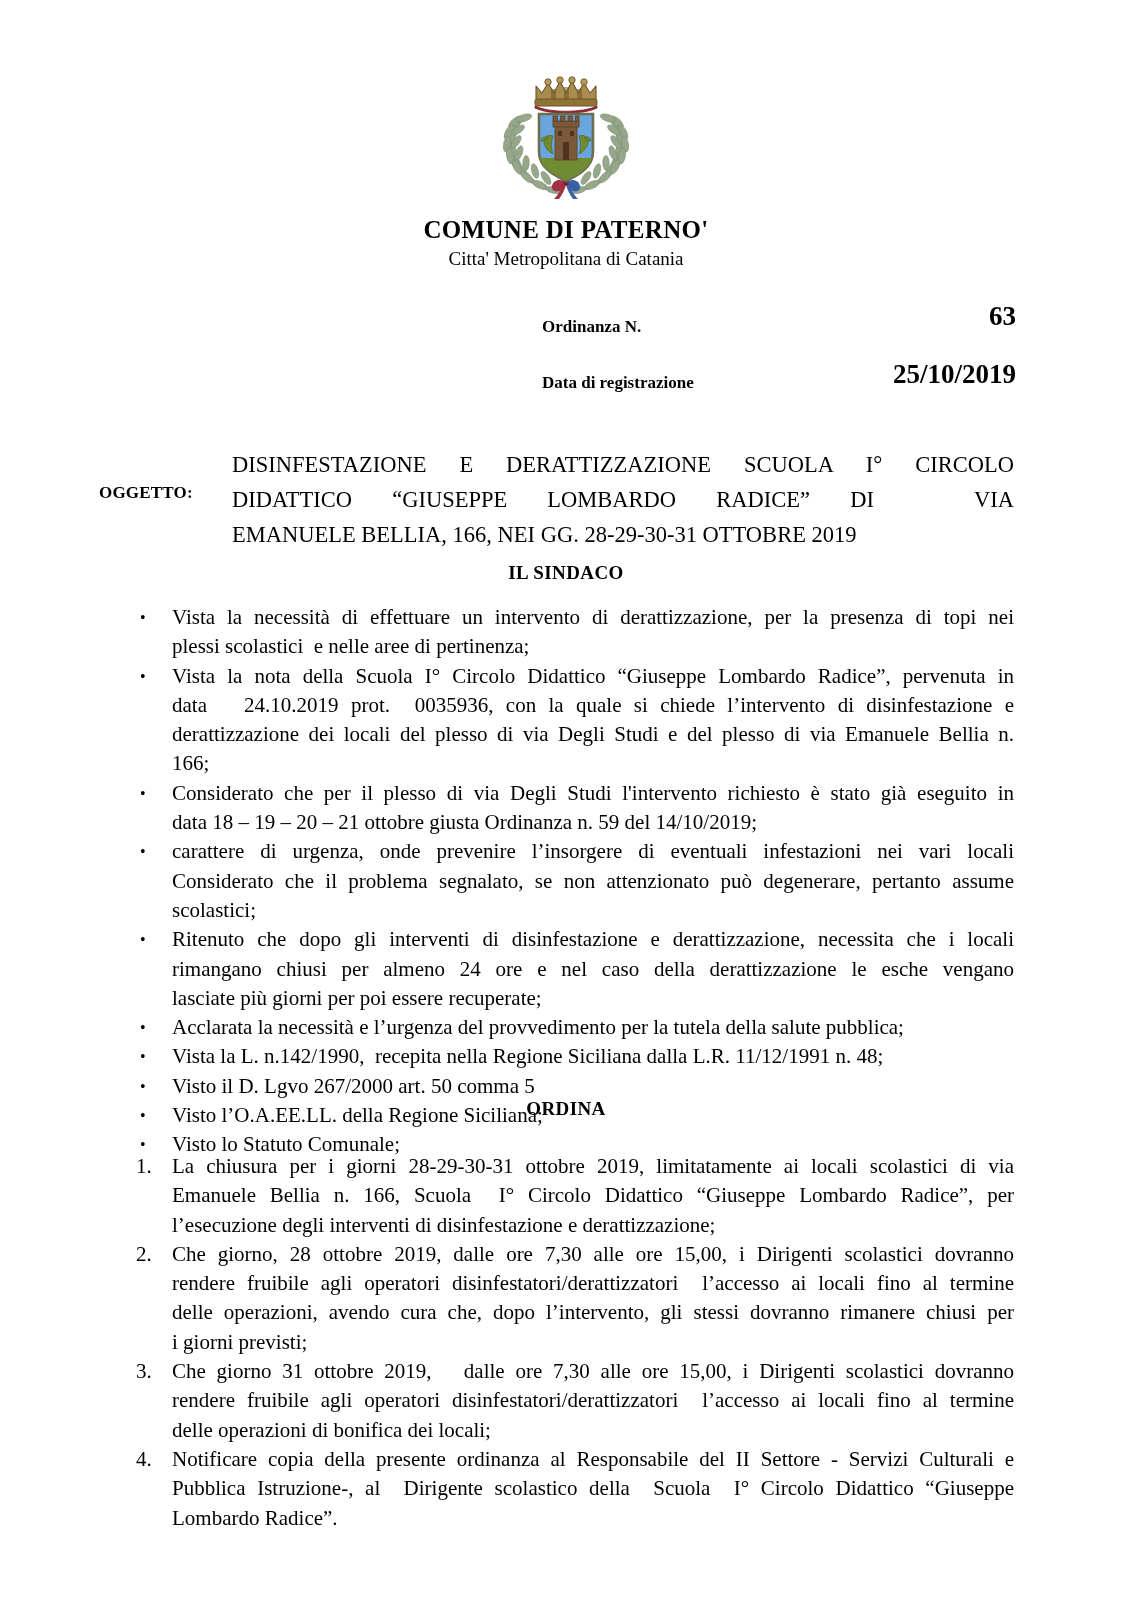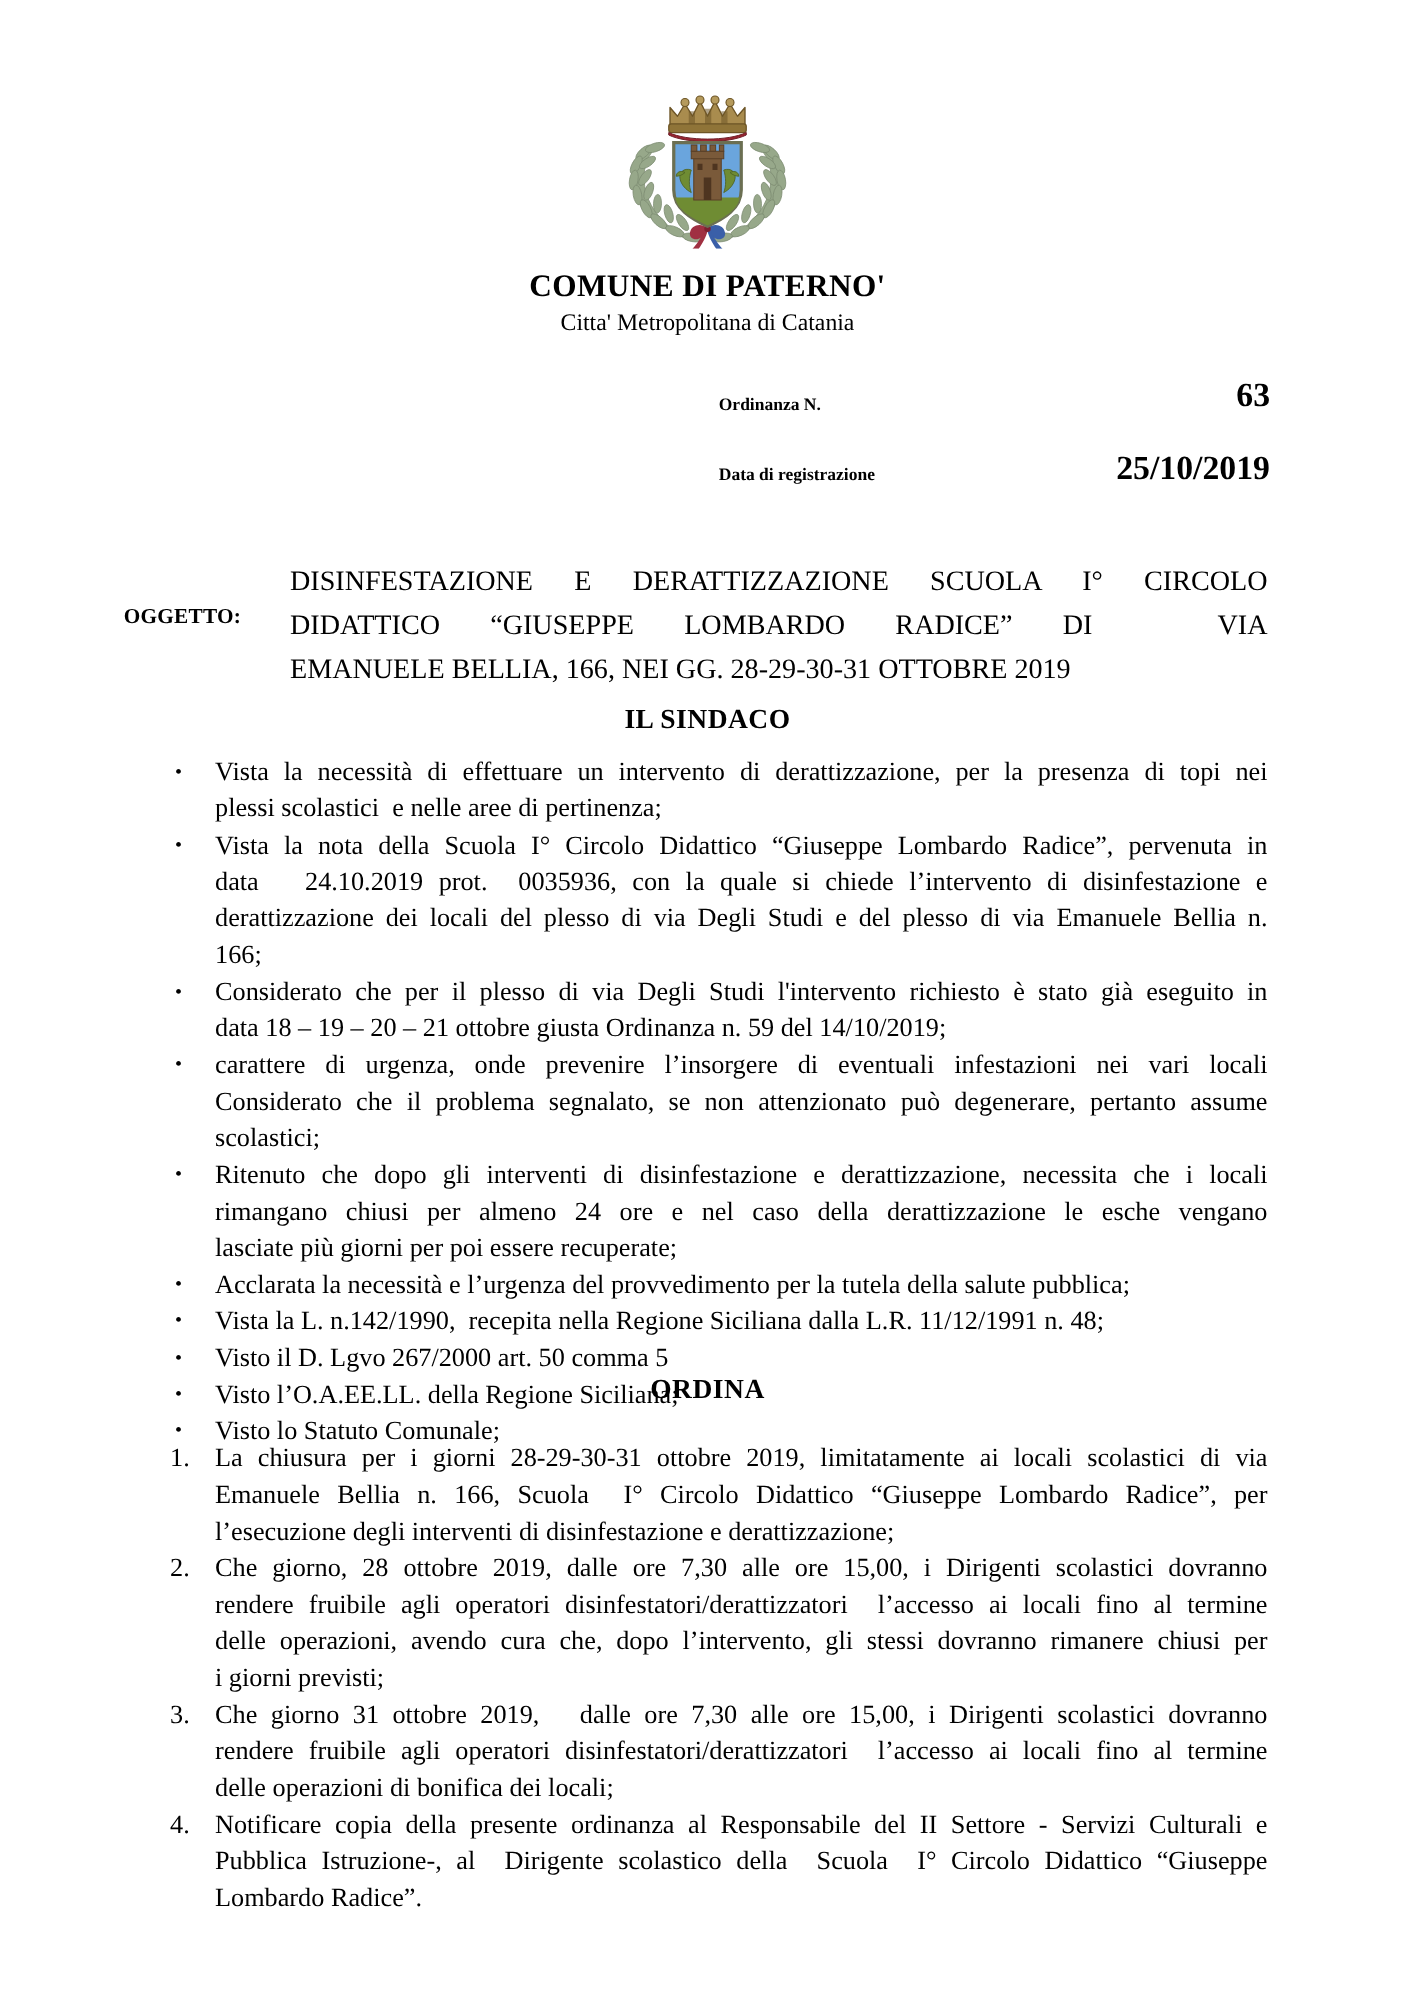--- a/index.html
+++ b/index.html
@@ -72,24 +72,23 @@
     width: 1132px;
     height: 34px;
   }
   .meta-row.r1 { top: 17px; }
   .meta-row.r2 { top: 73px; }
 
   .meta-label {
     position: absolute;
     left: 542px;
     top: 0;
-    font-size: 14px;
+    font-size: 17px;
     font-weight: bold;
     white-space: nowrap;
-    margin-left: 33px;
   }
   .meta-value {
     position: absolute;
     left: 770px;
     top: -16px;
     width: 246px;
     text-align: right;
     font-size: 27px;
     font-weight: bold;
     white-space: nowrap;
@@ -130,21 +129,21 @@
   .oggetto-text .ln.last {
     text-align-last: left;
   }
 
   
   .center-heading {
     position: absolute;
     left: 0;
     width: 1132px;
     text-align: center;
-    font-size: 22px;
+    font-size: 19px;
     font-weight: bold;
     letter-spacing: 0.4px;
   }
   .heading-sindaco { top: 562px; }
   .heading-ordina  { top: 1098px; }
 
   
   .bullet-list {
     position: absolute;
     left: 0;

